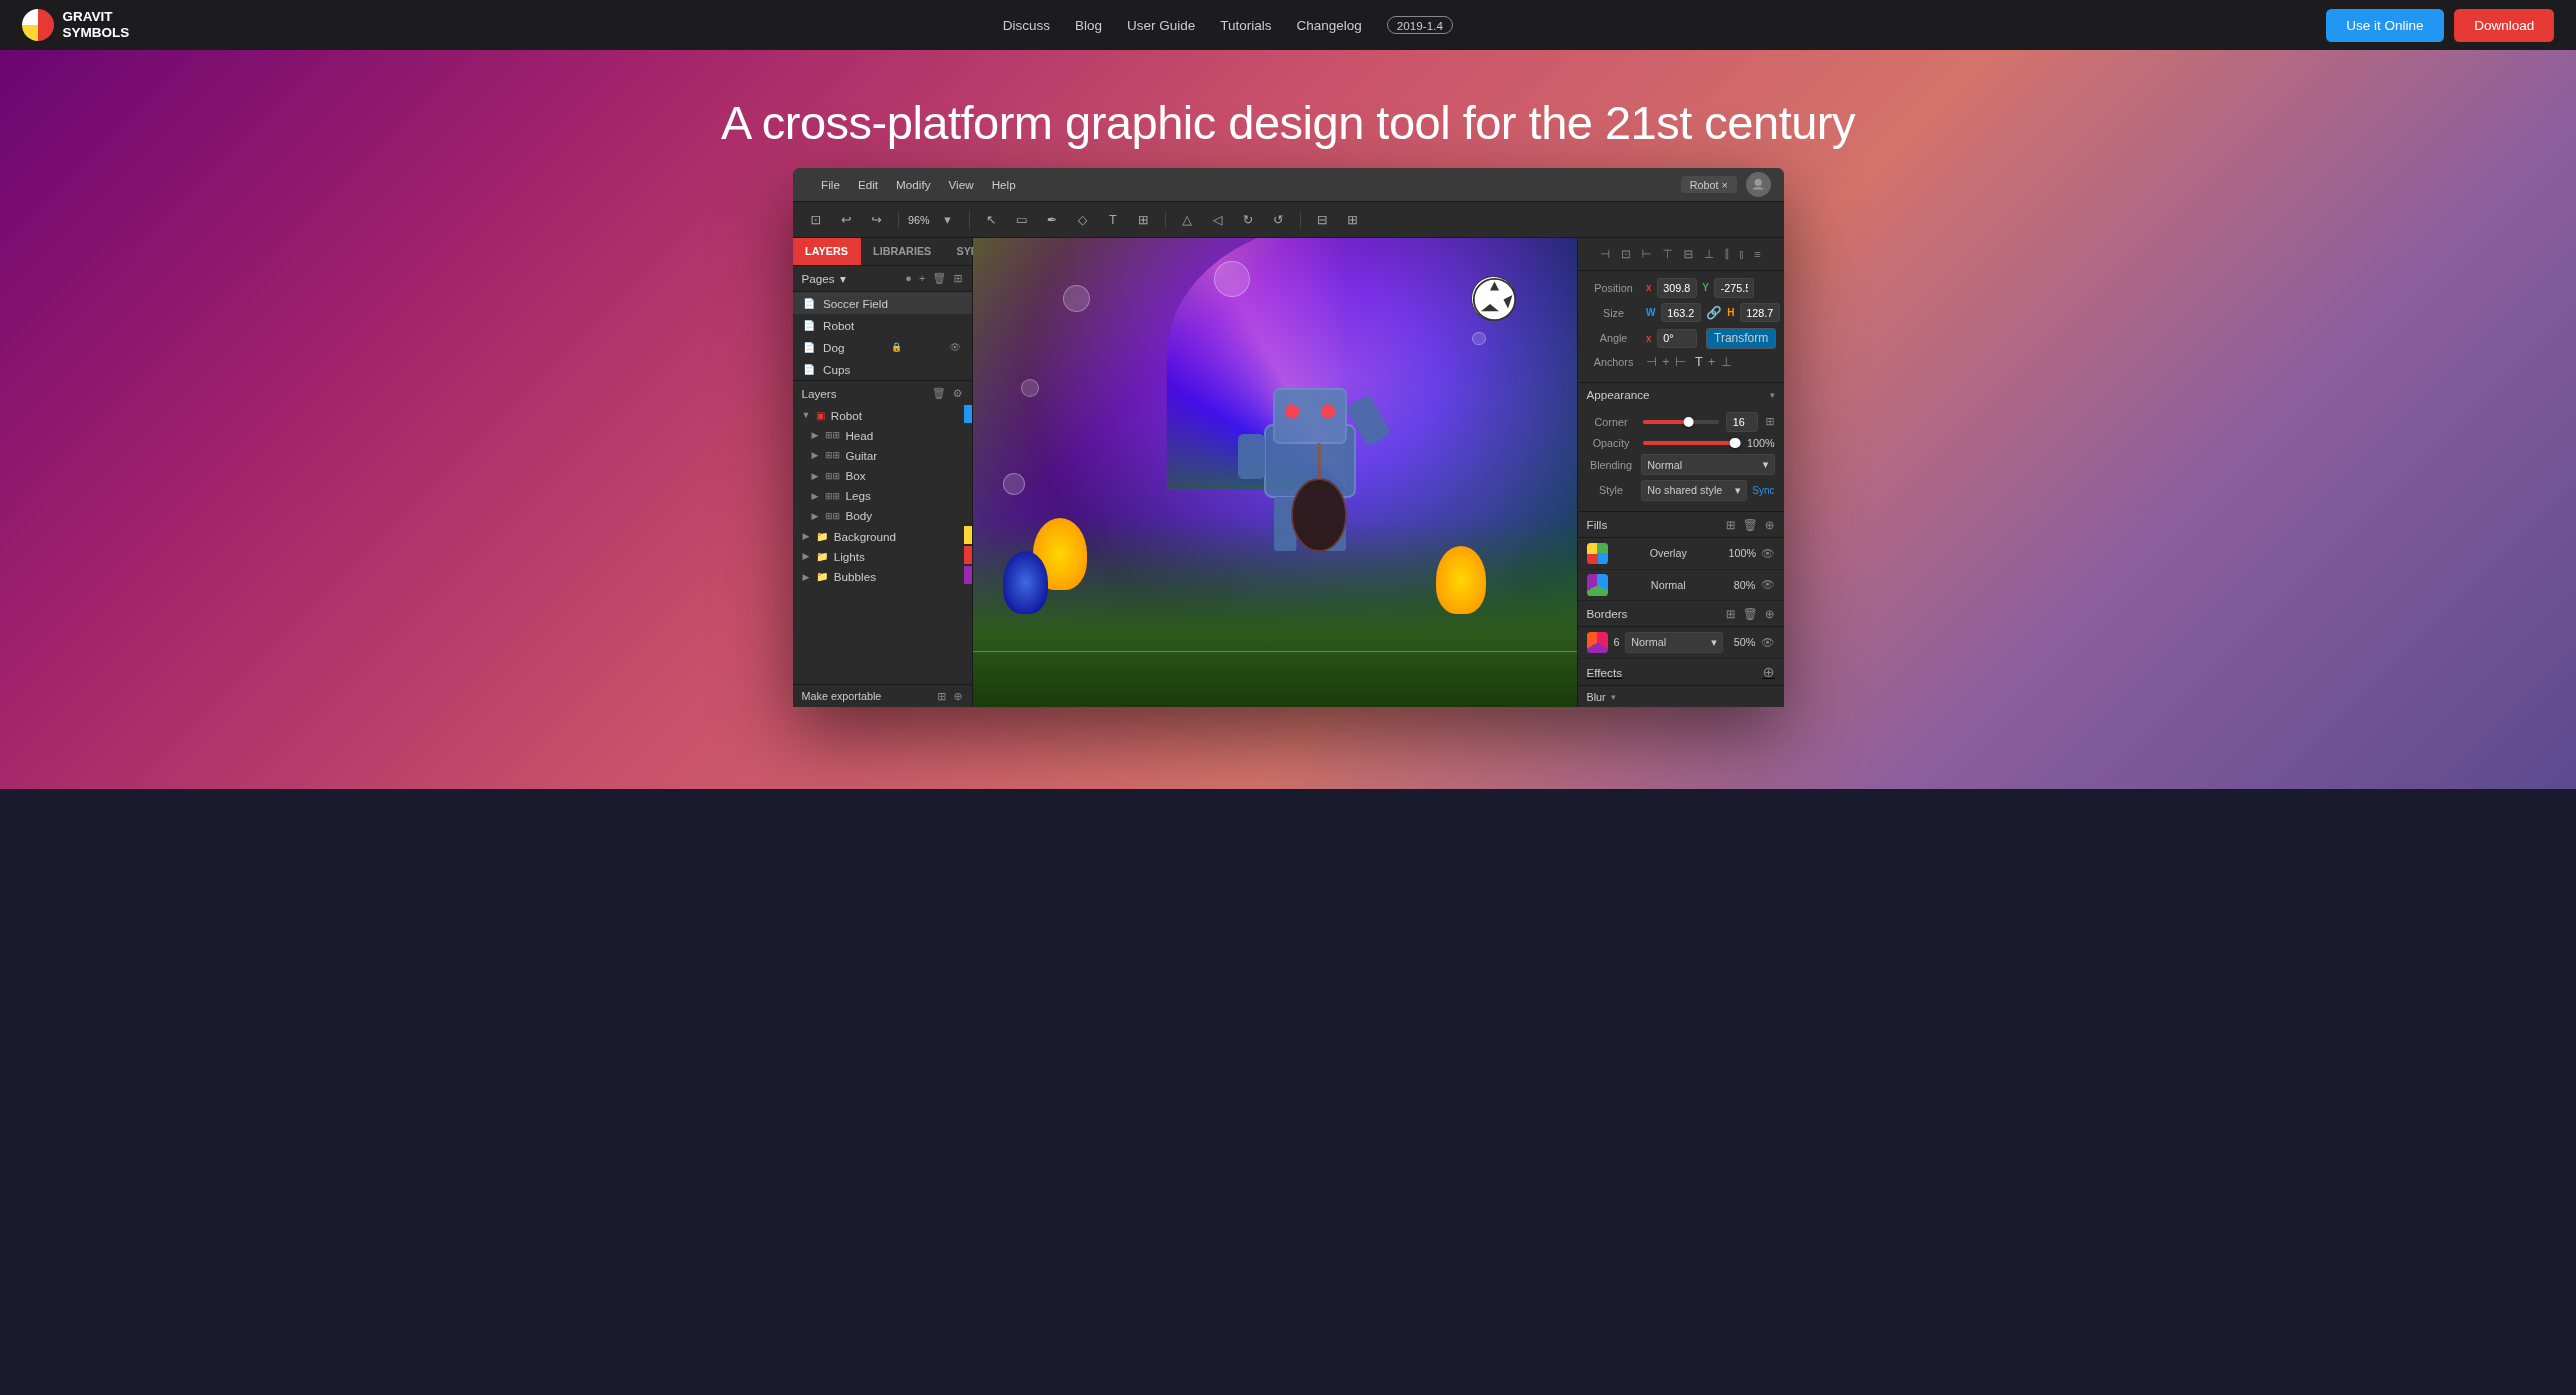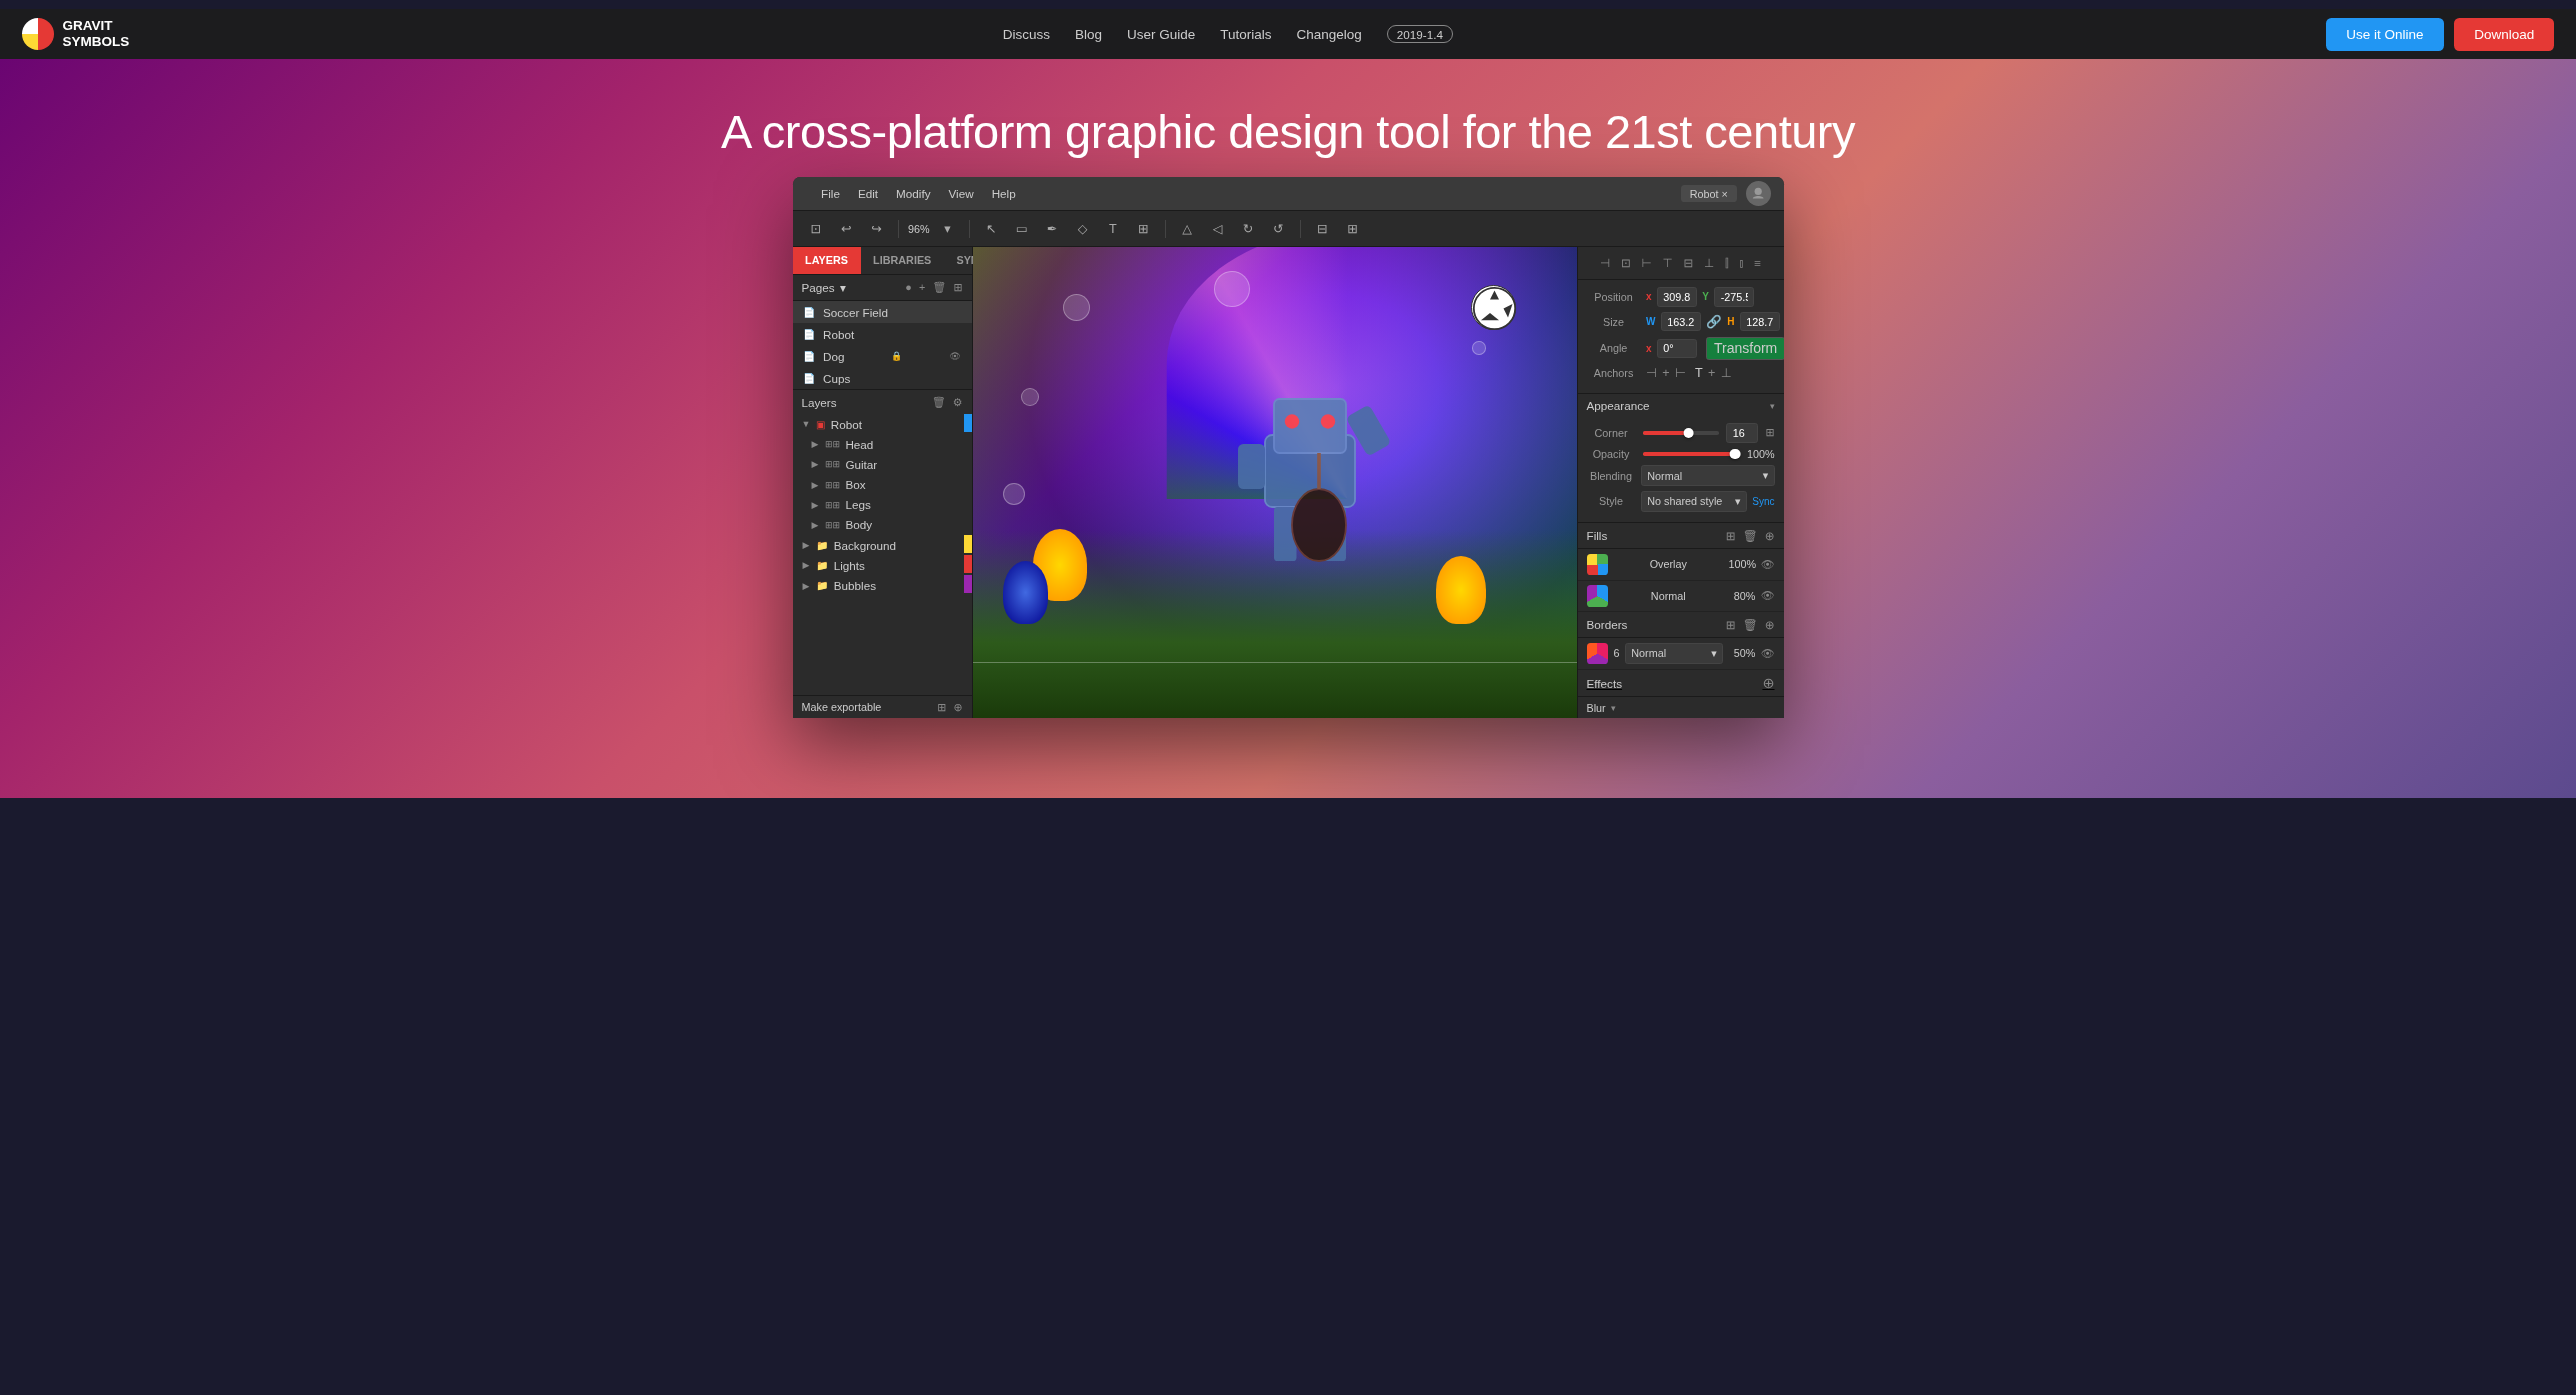--- a/index.html
+++ b/index.html
@@ -1,21 +1,21 @@
 <!DOCTYPE html>
 <html style="font-size:14.4px"><head>
   <meta charset="utf-8">
   <style>
     * { margin: 0; padding: 0; box-sizing: border-box; }
     body { font-family: -apple-system, BlinkMacSystemFont, 'Segoe UI', sans-serif; background: #1a1a2e; overflow-x: hidden; }
 
     
     .navbar {
       display: flex; align-items: center; justify-content: space-between;
-      background: #1c1c1e; padding: 0 21.6px; height: 50px; position: relative; z-index: 10; margin-top: 9px;
+      background: #1c1c1e; padding: 0 21.6px; height: 50px; position: relative; z-index: 10;
     }
     .nav-logo { display: flex; align-items: center; gap: 9px; }
     .nav-logo-icon {
       width: 32px; height: 32px; border-radius: 50%; overflow: hidden;
       background: conic-gradient(#e53935 0deg 180deg, #fdd835 180deg 270deg, #fff 270deg 360deg);
     }
     .nav-logo-text { color: #fff; font-weight: 700; font-size: 13.5px; line-height: 1.2; }
     .nav-logo-text span { display: block; }
     .nav-links { display: flex; align-items: center; gap: 25px; }
     .nav-link { color: #ccc; text-decoration: none; font-size: 13.5px; }
@@ -556,21 +556,21 @@
             <span class="prop-w-label">W</span>
             <input class="prop-input prop-input-sm" value="163.2" style="">
             <span style="color:#888;font-size:12.6px;cursor:pointer;">🔗</span>
             <span class="prop-h-label">H</span>
             <input class="prop-input prop-input-sm" value="128.7" style="">
           </div>
           <div class="prop-row">
             <span class="prop-label">Angle</span>
             <span class="prop-x-label">x</span>
             <input class="prop-input prop-input-sm" value="0°" style="">
-            <button style="background:#15803d;border:0.9px solid #555;color:#ccc;font-size:14px;padding:2.7px 7.2px;border-radius:2.7px;cursor:pointer;margin-left:3.6px;">Transform</button>
+            <button style="background:#0369a1;border:0.9px solid #555;color:#ccc;font-size:12px;padding:2.7px 7.2px;border-radius:2.7px;cursor:pointer;margin-left:3.6px;">Transform</button>
           </div>
           <div class="prop-row">
             <span class="prop-label">Anchors</span>
             <span style="color:#888;font-size:12.6px;">⊣</span>
             <span style="color:#888;font-size:12.6px;">+</span>
             <span style="color:#888;font-size:12.6px;">⊢</span>
             <span style="color:#ccc;font-size:12.6px;margin-left:3.6px;">T</span>
             <span style="color:#888;font-size:12.6px;">+</span>
             <span style="color:#888;font-size:12.6px;">⊥</span>
           </div>

